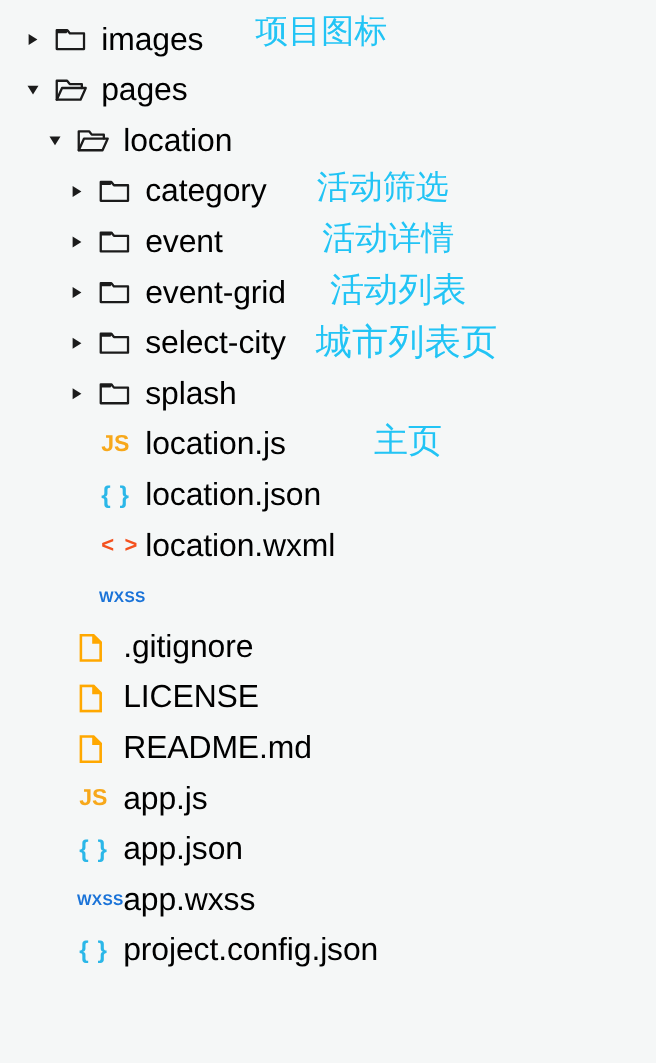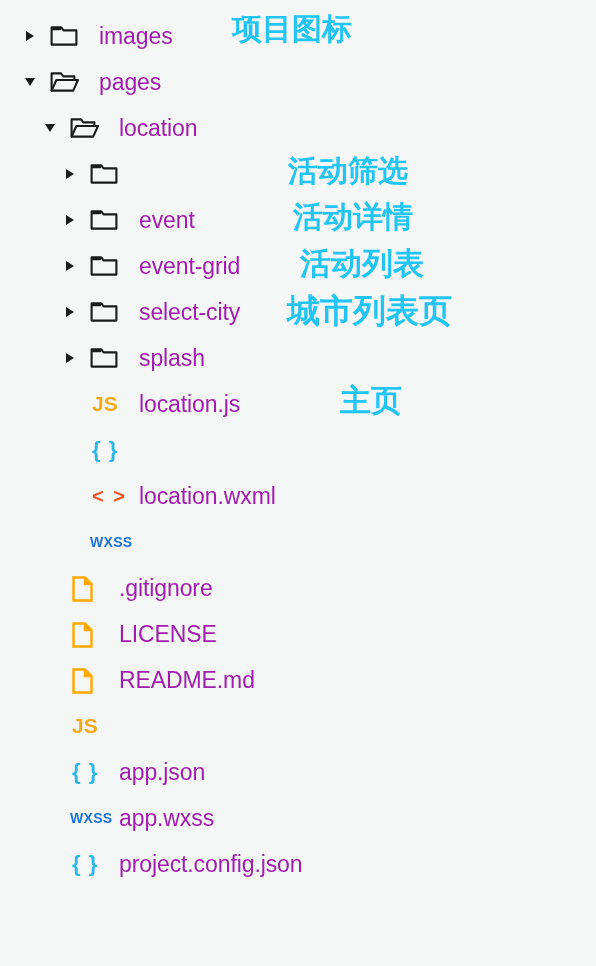--- a/index.html
+++ b/index.html
@@ -60,25 +60,24 @@
     width: 30px;
     height: 28px;
     display: flex;
     align-items: center;
     justify-content: flex-start;
   }
   .icon svg { display: block; }
 
   .label {
     position: absolute;
-    font-size: 23px;
+    font-size: 29px;
     line-height: 46px;
-    color: #a21caf;
+    color: #000000;
     letter-spacing: -0.1px;
-    margin-left: 7px;
   }
 
   
   .txticon {
     position: absolute;
     height: 46px;
     line-height: 46px;
     font-weight: bold;
     font-family: "Liberation Sans", "DejaVu Sans", sans-serif;
     white-space: nowrap;
@@ -87,21 +86,21 @@
   .txticon.json  { font-size: 22px; color: #2bb7e8; letter-spacing: 1px; }
   .txticon.wxml  { font-size: 20px; color: #f4511e; letter-spacing: 2px; }
   .txticon.wxss  { font-size: 14px; color: #1a73d8; letter-spacing: 0.3px; }
 
   
   .anno {
     position: absolute;
     color: #22c4f5;
     white-space: nowrap;
     font-family: "Liberation Sans", "DejaVu Sans", sans-serif;
-    font-weight: 700;
+    font-weight: 400;
   }
 </style>
 </head>
 <body>
 
 <div id="tree">
     <div class="row" style="top: 13px; position: absolute; left: 0px; width: 596px;">
       <div class="twisty closed" style="left: 22px; top: 15px;">
         <span class="tri"></span>
       </div>
@@ -140,20 +139,21 @@
     <div class="row" style="top: 151px; position: absolute; left: 0px; width: 596px;">
       <div class="twisty closed" style="left: 62px; top: 15px;">
         <span class="tri"></span>
       </div>
       <div class="icon" style="left: 90px; top: 9px;">
         <svg width="28" height="22" viewBox="0 0 28 22">
           <path d="M1.6 5.2 H10.4 L12.6 2.4 H1.6 Z" fill="#1b1b1b"></path>
           <path d="M1.6 2.4 H11.2 L13.6 5.4 H26.4 V19.6 H1.6 Z" fill="none" stroke="#1b1b1b" stroke-width="2.1" stroke-linejoin="round"></path>
         </svg>
       </div>
+      <div class="label" style="left: 132px;">category</div>
     </div>
     <div class="row" style="top: 197px; position: absolute; left: 0px; width: 596px;">
       <div class="twisty closed" style="left: 62px; top: 15px;">
         <span class="tri"></span>
       </div>
       <div class="icon" style="left: 90px; top: 9px;">
         <svg width="28" height="22" viewBox="0 0 28 22">
           <path d="M1.6 5.2 H10.4 L12.6 2.4 H1.6 Z" fill="#1b1b1b"></path>
           <path d="M1.6 2.4 H11.2 L13.6 5.4 H26.4 V19.6 H1.6 Z" fill="none" stroke="#1b1b1b" stroke-width="2.1" stroke-linejoin="round"></path>
         </svg>
@@ -195,20 +195,21 @@
         </svg>
       </div>
       <div class="label" style="left: 132px;">splash</div>
     </div>
     <div class="row" style="top: 381px; position: absolute; left: 0px; width: 596px;">
       <div class="txticon js" style="left: 92px;">JS</div>
       <div class="label" style="left: 132px;">location.js</div>
     </div>
     <div class="row" style="top: 427px; position: absolute; left: 0px; width: 596px;">
       <div class="txticon json" style="left: 92px;">{ }</div>
+      <div class="label" style="left: 132px;">location.json</div>
     </div>
     <div class="row" style="top: 473px; position: absolute; left: 0px; width: 596px;">
       <div class="txticon wxml" style="left: 92px;">&lt; &gt;</div>
       <div class="label" style="left: 132px;">location.wxml</div>
     </div>
     <div class="row" style="top: 519px; position: absolute; left: 0px; width: 596px;">
       <div class="txticon wxss" style="left: 90px;">WXSS</div>
     </div>
     <div class="row" style="top: 565px; position: absolute; left: 0px; width: 596px;">
       <div class="icon" style="left: 72px; top: 10px;">
@@ -232,20 +233,21 @@
       <div class="icon" style="left: 72px; top: 10px;">
         <svg width="21" height="26" viewBox="0 0 21 26">
           <path d="M1.5 1.5 H13.0 L19.5 8.0 V24.5 H1.5 Z" fill="none" stroke="#ffa800" stroke-width="2.4" stroke-linejoin="miter"></path>
           <path d="M13.0 1.5 L13.0 8.0 L19.5 8.0" fill="#ffa800" stroke="#ffa800" stroke-width="2.4" stroke-linejoin="miter"></path>
         </svg>
       </div>
       <div class="label" style="left: 112px;">README.md</div>
     </div>
     <div class="row" style="top: 703px; position: absolute; left: 0px; width: 596px;">
       <div class="txticon js" style="left: 72px;">JS</div>
+      <div class="label" style="left: 112px;">app.js</div>
     </div>
     <div class="row" style="top: 749px; position: absolute; left: 0px; width: 596px;">
       <div class="txticon json" style="left: 72px;">{ }</div>
       <div class="label" style="left: 112px;">app.json</div>
     </div>
     <div class="row" style="top: 795px; position: absolute; left: 0px; width: 596px;">
       <div class="txticon wxss" style="left: 70px;">WXSS</div>
       <div class="label" style="left: 112px;">app.wxss</div>
     </div>
     <div class="row" style="top: 841px; position: absolute; left: 0px; width: 596px;">

